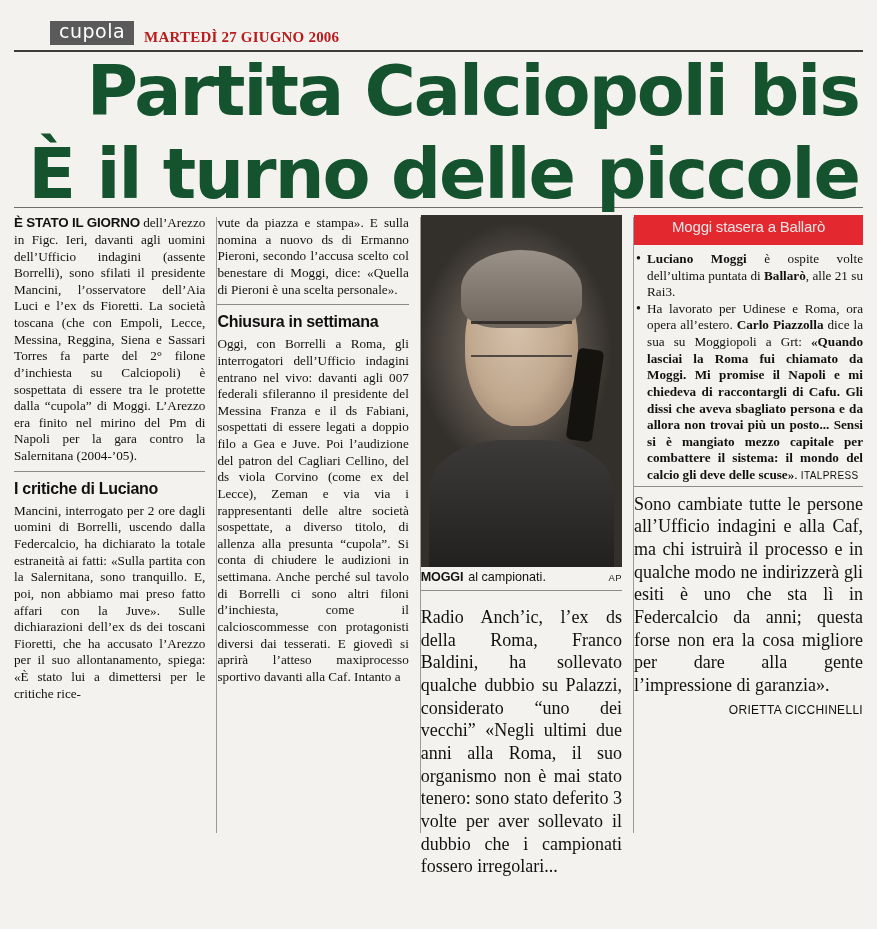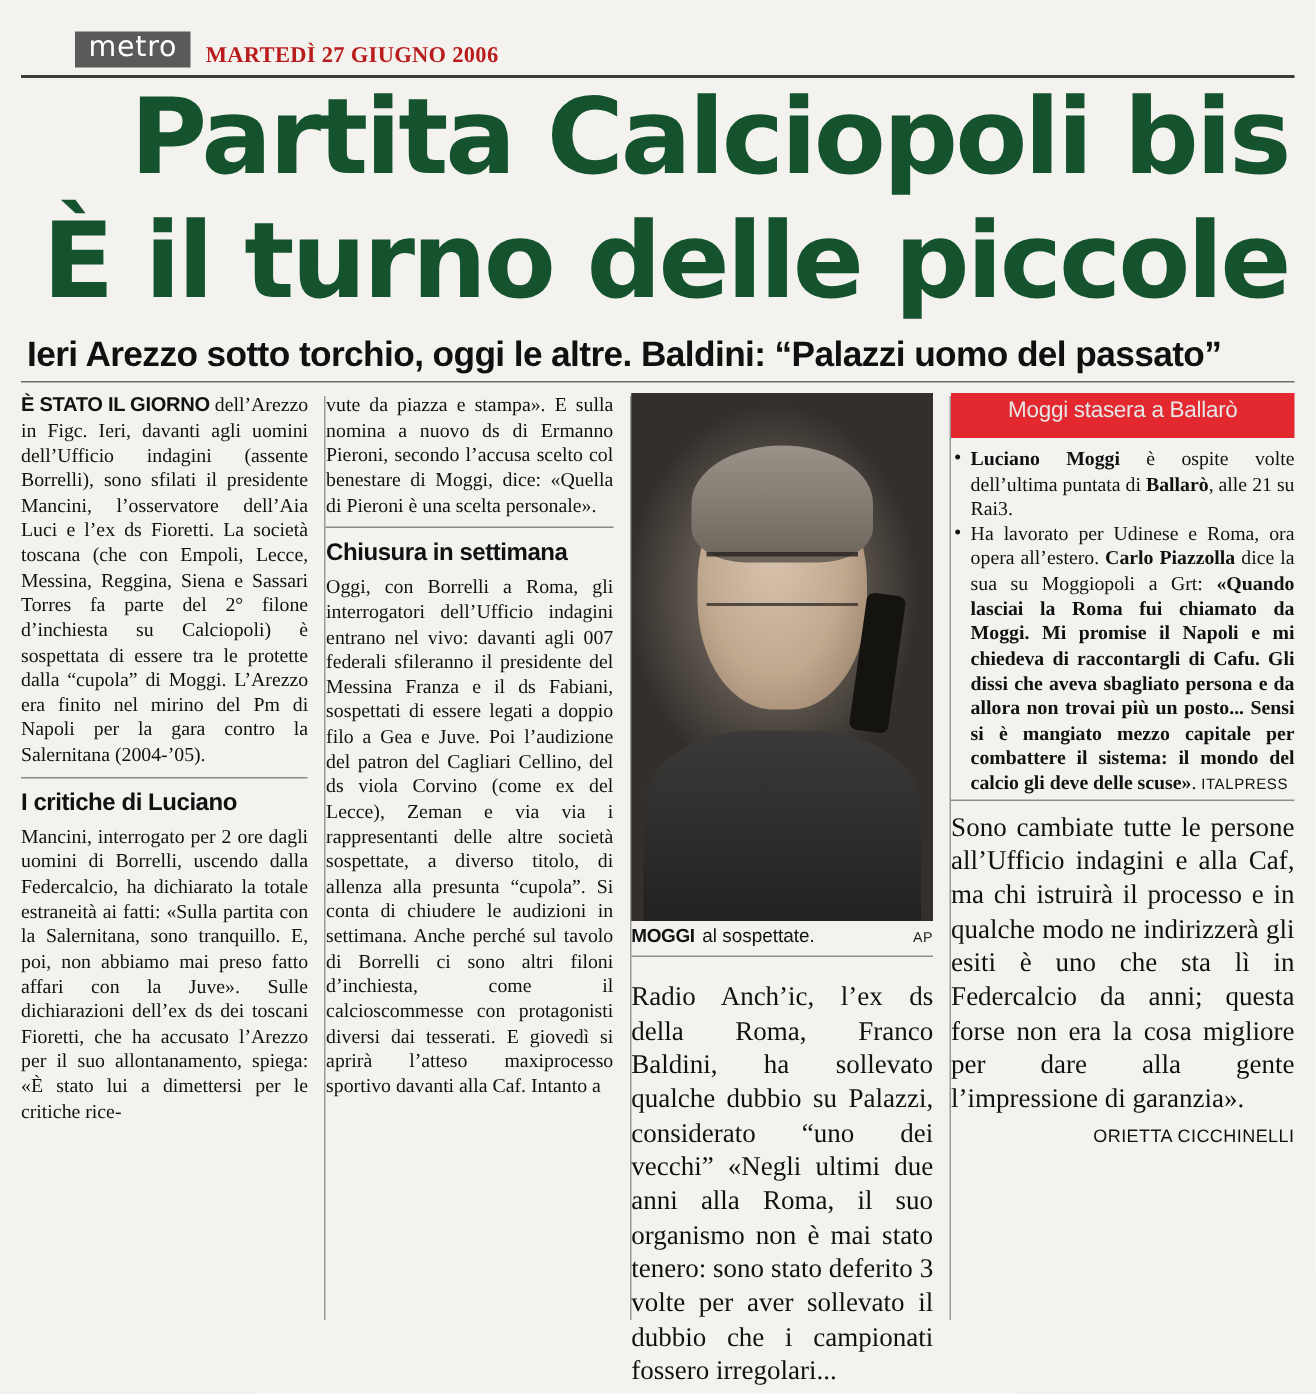--- a/index.html
+++ b/index.html
@@ -261,31 +261,30 @@
     line-height: 1.26;
     text-align: justify;
   }
 </style>
 </head>
 <body>
 
 <div class="page">
 
   <div class="masthead">
-    <span class="metro-logo">metro</span>
+    <span class="metro-logo">cupola</span>
     <span class="masthead-date">MARTEDÌ 27 GIUGNO 2006</span>
   </div>
   <div class="masthead-rule"></div>
 
   <div class="headline">
     <span class="l1">Partita Calciopoli bis</span>
     <span class="l2">È il turno delle piccole</span>
   </div>
 
-  <div class="subhead">Ieri Arezzo sotto torchio, oggi le altre. Baldini: “Palazzi uomo del passato”</div>
   <div class="subhead-rule"></div>
 
   <div class="body-area">
 
     <div class="col col1">
       <p class="lead"><span class="drop">È STATO IL GIORNO</span><span> dell’Arezzo in Figc. Ieri, davanti agli uomini dell’Ufficio indagini (assente Borrelli), sono sfilati il presidente Mancini, l’osservatore dell’Aia Luci e l’ex ds Fioretti. La società toscana (che con Empoli, Lecce, Messina, Reggina, Siena e Sassari Torres fa parte del 2° filone d’inchiesta su Calciopoli) è sospettata di essere tra le protette dalla “cupola” di Moggi. L’Arezzo era finito nel mirino del Pm di Napoli per la gara contro la Salernitana (2004-’05).</span></p>
       <div class="subsec-rule"></div>
       <div class="subsec">I critiche di Luciano</div>
       <p>Mancini, interrogato per 2 ore dagli uomini di Borrelli, uscendo dalla Federcalcio, ha dichiarato la totale estraneità ai fatti: «Sulla partita con la Salernitana, sono tranquillo. E, poi, non abbiamo mai preso fatto affari con la Juve». Sulle dichiarazioni dell’ex ds dei toscani Fioretti, che ha accusato l’Arezzo per il suo allontanamento, spiega: «È stato lui a dimettersi per le critiche rice-</p>
     </div>
@@ -305,21 +304,21 @@
       <div class="photo-wrap">
         <div class="photo">
           <div class="ph-body"></div>
           <div class="ph-head"></div>
           <div class="ph-hair"></div>
           <div class="ph-glasses"></div>
           <div class="ph-phone"></div>
         </div>
         <div class="caption">
           <span class="name">MOGGI</span>
-          <span class="rest">al sospettate.</span>
+          <span class="rest">al campionati.</span>
           <span class="credit">AP</span>
         </div>
         <div class="caption-rule"></div>
       </div>
       <p class="tail">Radio Anch’ic, l’ex ds della Roma, Franco Baldini, ha sollevato qualche dubbio su Palazzi, considerato “uno dei vecchi” «Negli ultimi due anni alla Roma, il suo organismo non è mai stato tenero: sono stato deferito 3 volte per aver sollevato il dubbio che i campionati fossero irregolari...</p>
     </div>
 
     <div class="divider"></div>
 
     <div class="col col4">

